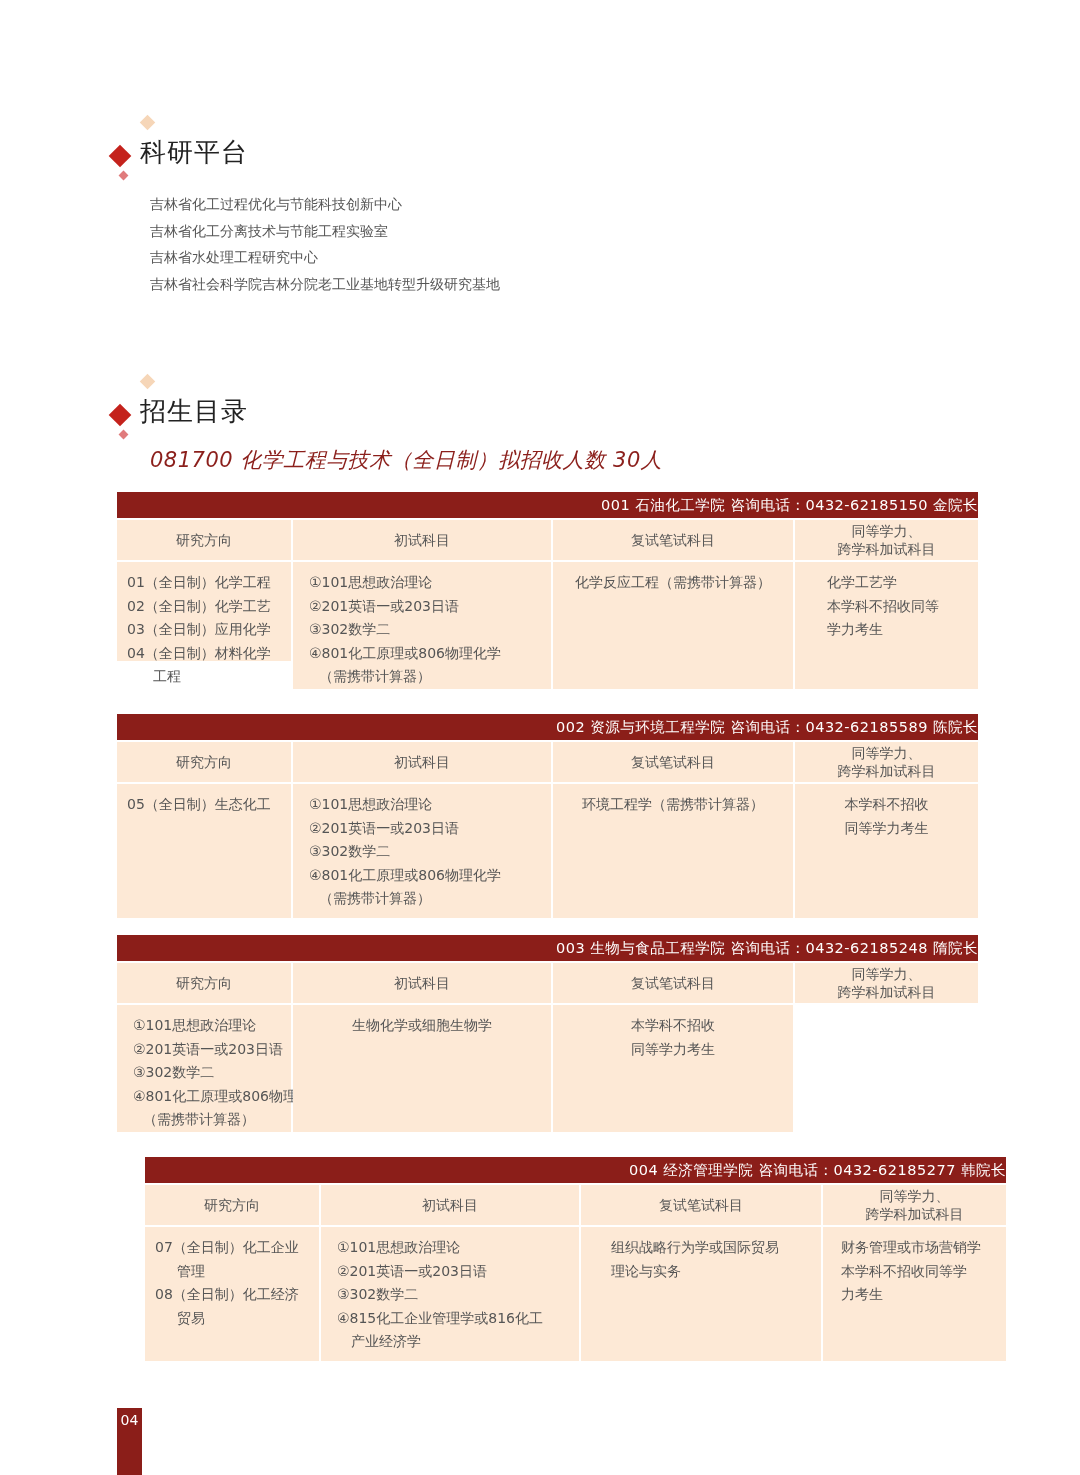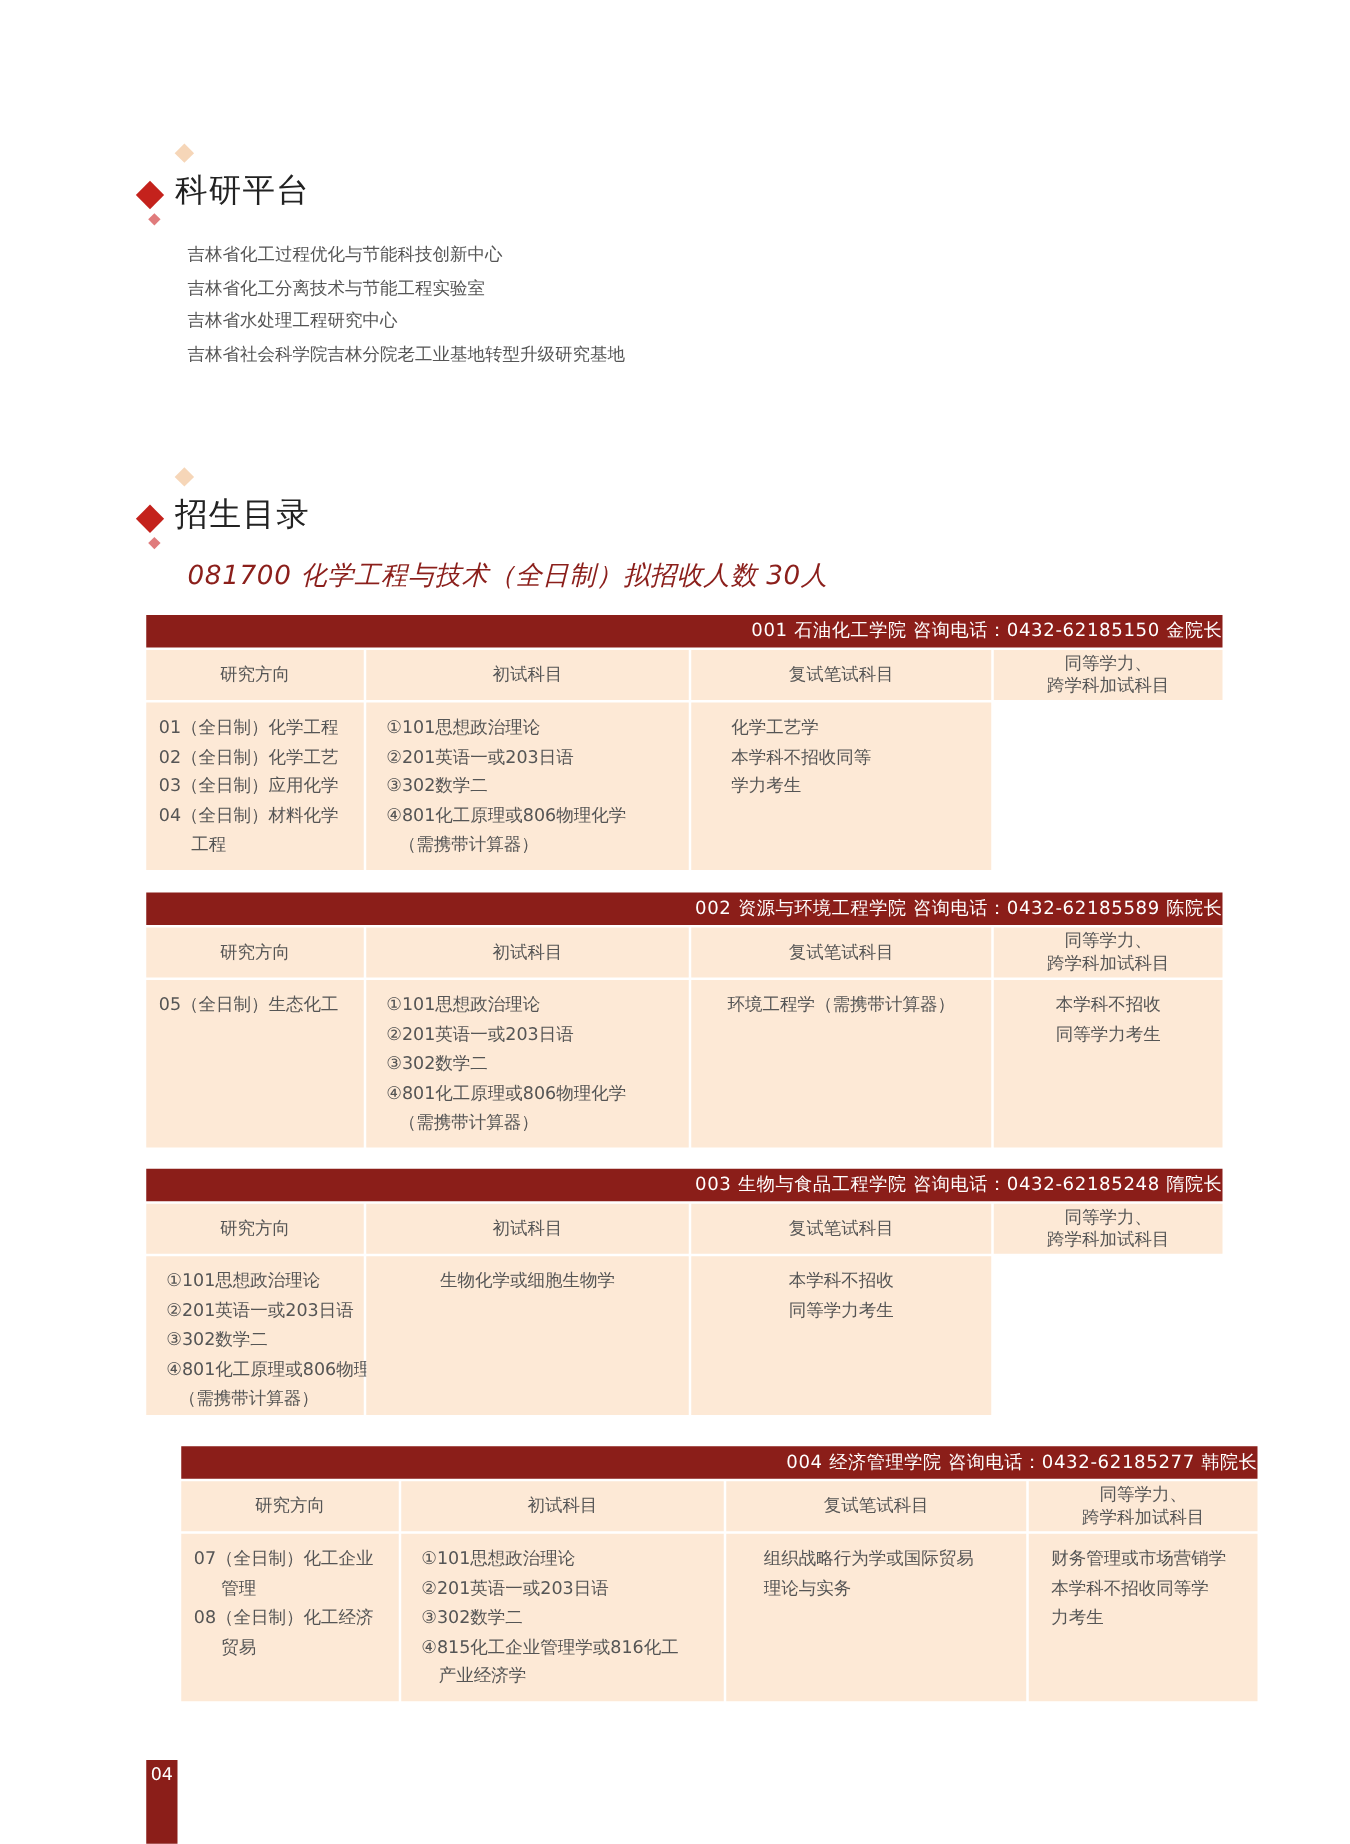--- a/index.html
+++ b/index.html
@@ -66,34 +66,37 @@
   <div class="dept-grid">
     <div class="cell hcell">研究方向</div>
     <div class="cell hcell">初试科目</div>
     <div class="cell hcell">复试笔试科目</div>
     <div class="cell hcell">
         <div>
           <div>同等学力、</div>
           <div>跨学科加试科目</div>
         </div>
       </div>
-    <div class="cell bcell c0" style="height:134px;">
+    <div class="cell bcell c0" style="height:99px;">
       <div class="line">01（全日制）化学工程</div>
       <div class="line">02（全日制）化学工艺</div>
       <div class="line">03（全日制）应用化学</div>
       <div class="line">04（全日制）材料化学</div>
       <div class="line indent">工程</div>
     </div>
     <div class="cell bcell c1">
       <div class="line">①101思想政治理论</div>
       <div class="line">②201英语一或203日语</div>
       <div class="line">③302数学二</div>
       <div class="line">④801化工原理或806物理化学</div>
       <div class="line" style="padding-left:10px">（需携带计算器）</div>
     </div>
+    <div class="cell bcell c2">
+      <div class="line">化学反应工程（需携带计算器）</div>
+    </div>
     <div class="cell bcell c3">
       <div class="line">化学工艺学</div>
       <div class="line">本学科不招收同等</div>
       <div class="line">学力考生</div>
     </div>
   </div>
 </div>
 
 <div class="dept" style="top:714px;">
   <div class="dept-bar">002  资源与环境工程学院  咨询电话：0432-62185589  陈院长</div>

